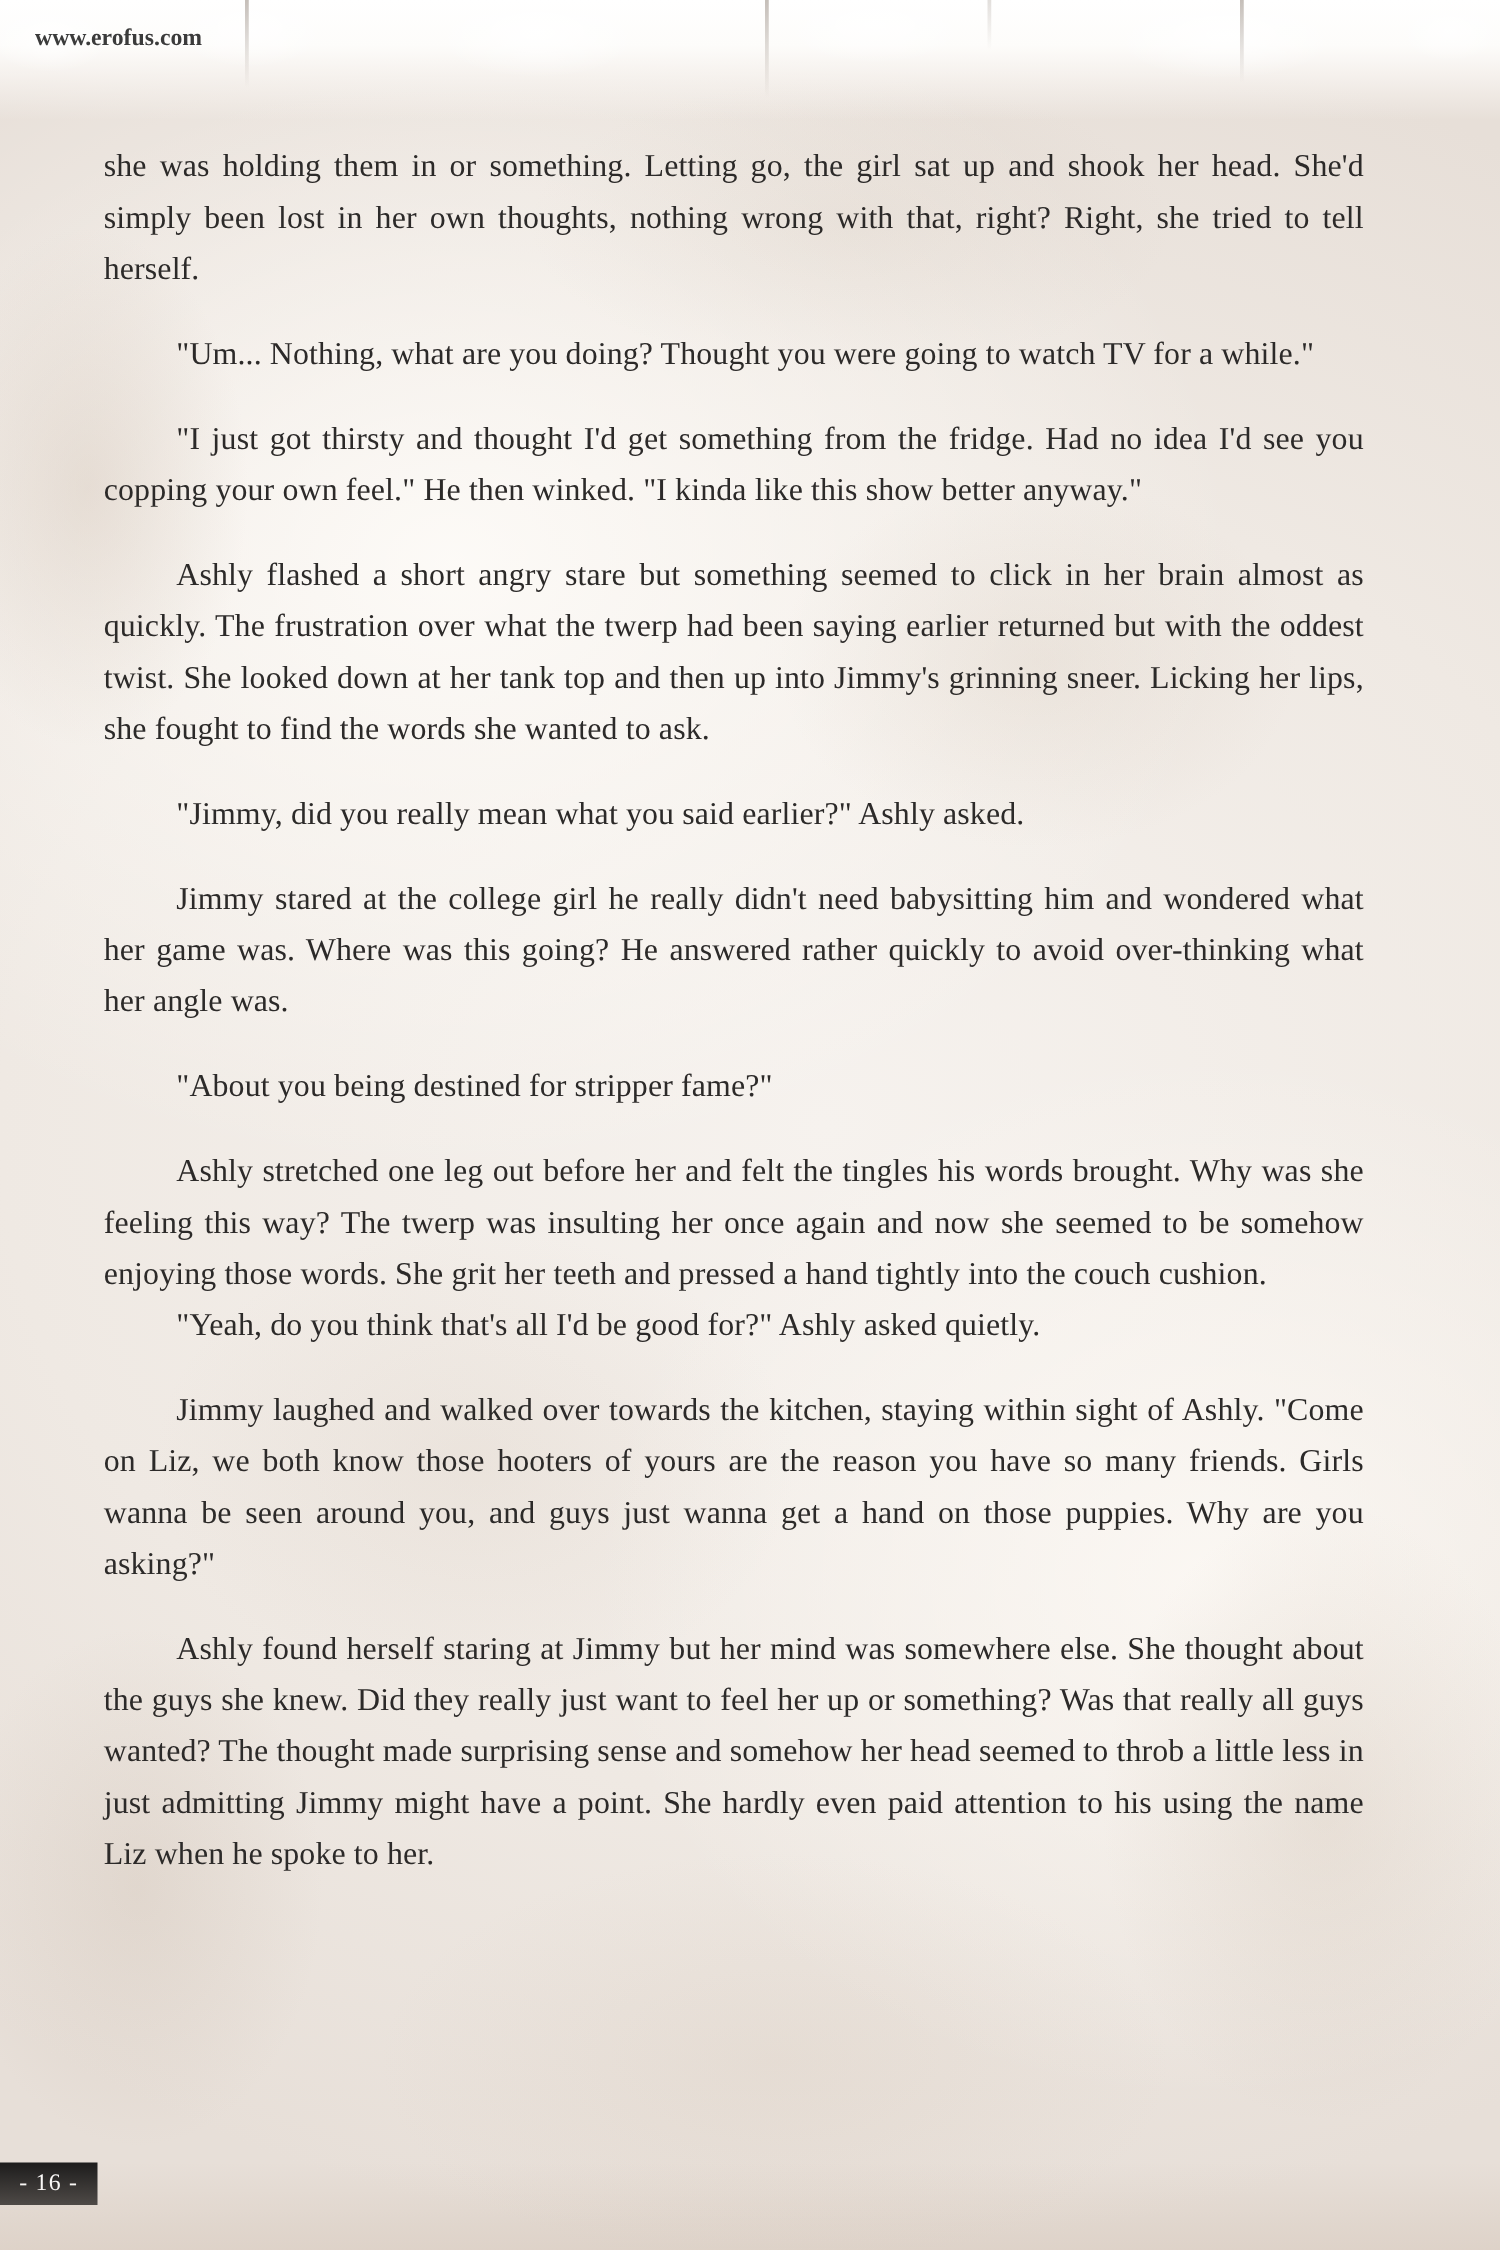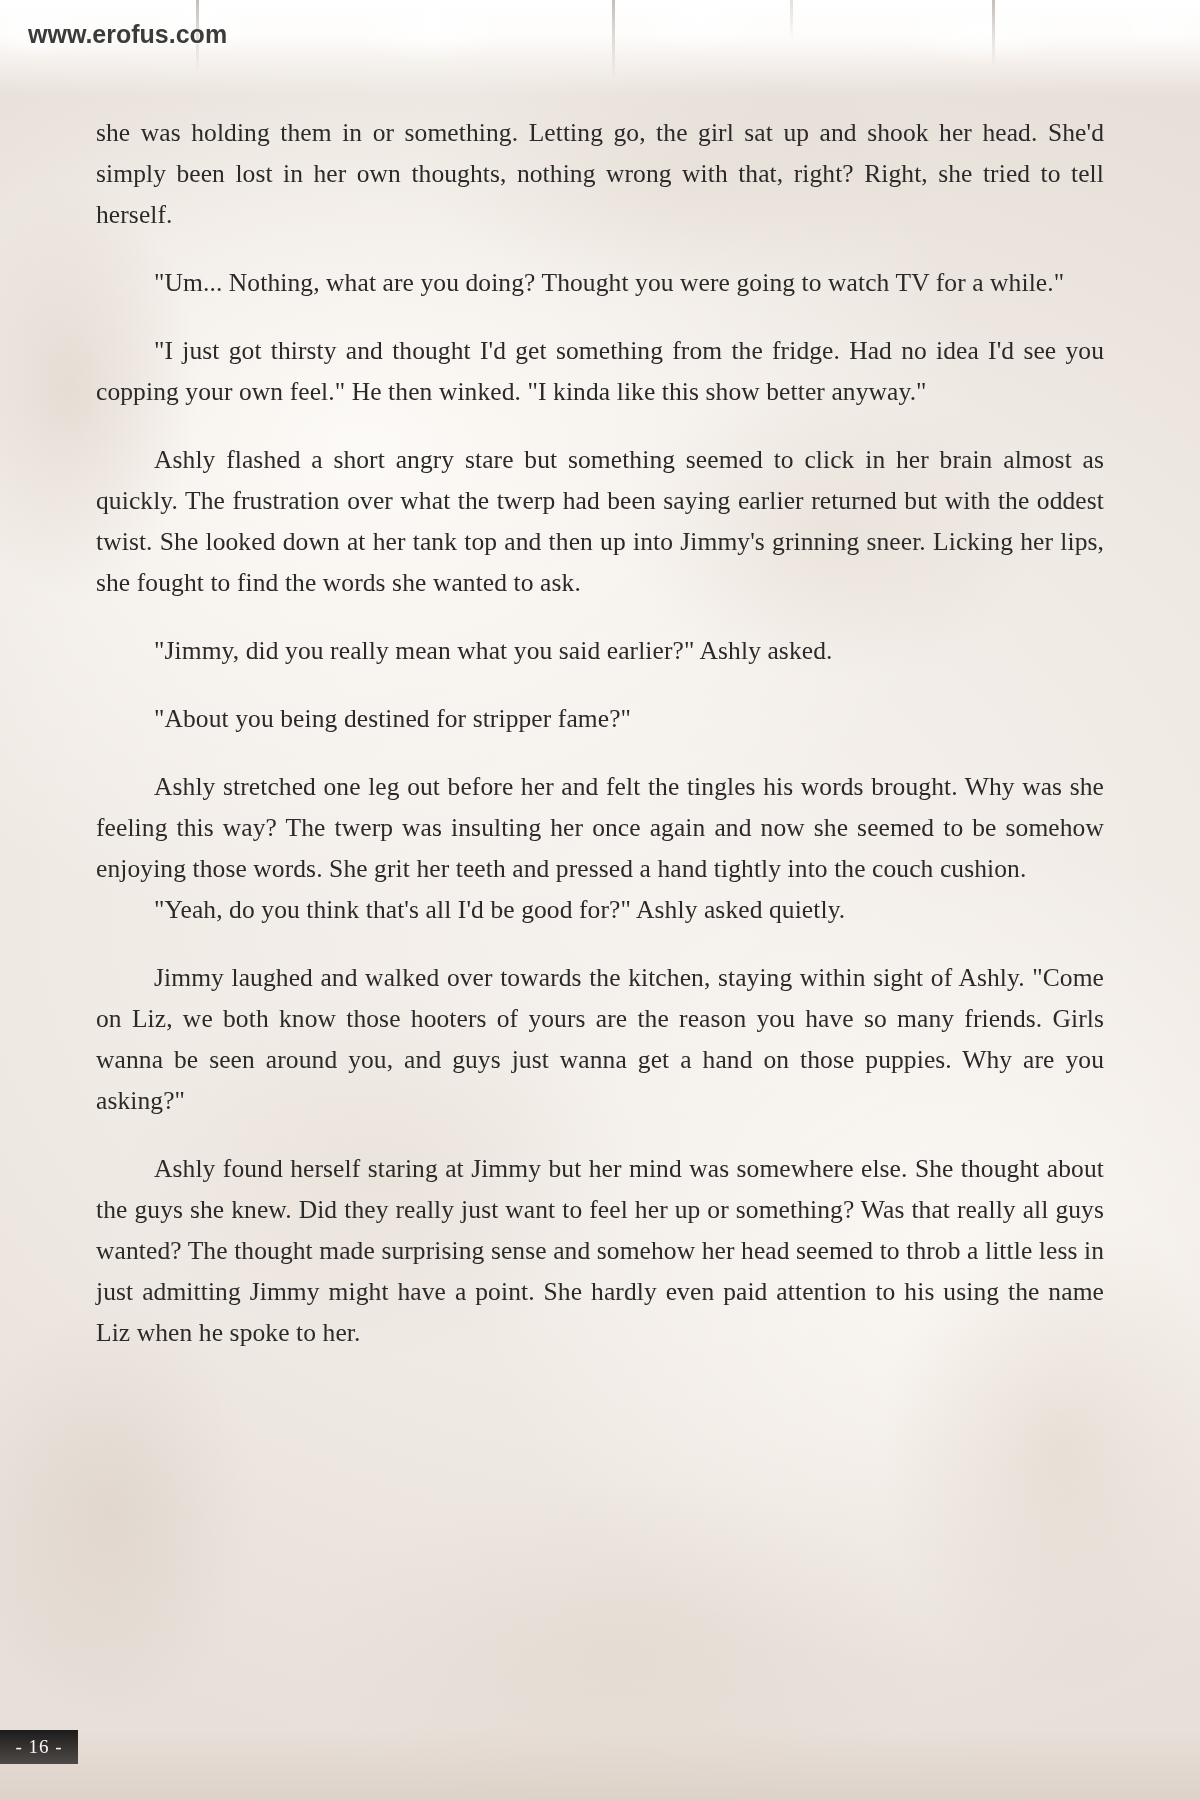--- a/index.html
+++ b/index.html
@@ -84,33 +84,33 @@
     height: 70px;
     background: linear-gradient(0deg, rgba(214,200,188,0.55) 0%, rgba(214,200,188,0) 100%);
     pointer-events: none;
   }
 
   
   .watermark {
     position: absolute;
     left: 28px;
     top: 20px;
-    font-family: Liberation Sans, sans-serif;
+    font-family: Liberation Serif, serif;
     font-weight: bold;
-    font-size: 25px;
+    font-size: 19px;
     letter-spacing: 0px;
     color: #3b3b3b;
     text-shadow: 0 1px 0 rgba(255,255,255,0.6);
     white-space: nowrap;
   }
 
   
   .text-column {
     position: absolute;
-    left: 96px;
+    left: 83px;
     top: 112px;
     width: 1008px;
   }
   .para {
     margin: 0 0 27px 0;
     font-family: "Liberation Serif", serif;
     font-size: 25.5px;
     line-height: 41px;
     color: #2c2a29;
     text-align: justify;
@@ -157,20 +157,21 @@
   <div class="tear-mark tm4"></div>
 
   <div class="watermark">www.erofus.com</div>
 
   <div class="text-column">
     <p class="para noindent">she was holding them in or something. Letting go, the girl sat up and shook her head. She'd simply been lost in her own thoughts, nothing wrong with that, right? Right, she tried to tell herself.</p>
     <p class="para">"Um... Nothing, what are you doing? Thought you were going to watch TV for a while."</p>
     <p class="para">"I just got thirsty and thought I'd get something from the fridge. Had no idea I'd see you copping your own feel." He then winked. "I kinda like this show better anyway."</p>
     <p class="para">Ashly flashed a short angry stare but something seemed to click in her brain almost as quickly. The frustration over what the twerp had been saying earlier returned but with the oddest twist. She looked down at her tank top and then up into Jimmy's grinning sneer. Licking her lips, she fought to find the words she wanted to ask.</p>
     <p class="para">"Jimmy, did you really mean what you said earlier?" Ashly asked.</p>
+    <p class="para">Jimmy stared at the college girl he really didn't need babysitting him and wondered what her game was. Where was this going? He answered rather quickly to avoid over-thinking what her angle was.</p>
     <p class="para">"About you being destined for stripper fame?"</p>
     <p class="para tight">Ashly stretched one leg out before her and felt the tingles his words brought. Why was she feeling this way? The twerp was insulting her once again and now she seemed to be somehow enjoying those words. She grit her teeth and pressed a hand tightly into the couch cushion.</p>
     <p class="para">"Yeah, do you think that's all I'd be good for?" Ashly asked quietly.</p>
     <p class="para">Jimmy laughed and walked over towards the kitchen, staying within sight of Ashly. "Come on Liz, we both know those hooters of yours are the reason you have so many friends. Girls wanna be seen around you, and guys just wanna get a hand on those puppies. Why are you asking?"</p>
     <p class="para">Ashly found herself staring at Jimmy but her mind was somewhere else. She thought about the guys she knew. Did they really just want to feel her up or something? Was that really all guys wanted? The thought made surprising sense and somehow her head seemed to throb a little less in just admitting Jimmy might have a point. She hardly even paid attention to his using the name Liz when he spoke to her.</p>
   </div>
 
   <div class="folio">- 16 -</div>
 
   <div class="bottom-edge"></div>

